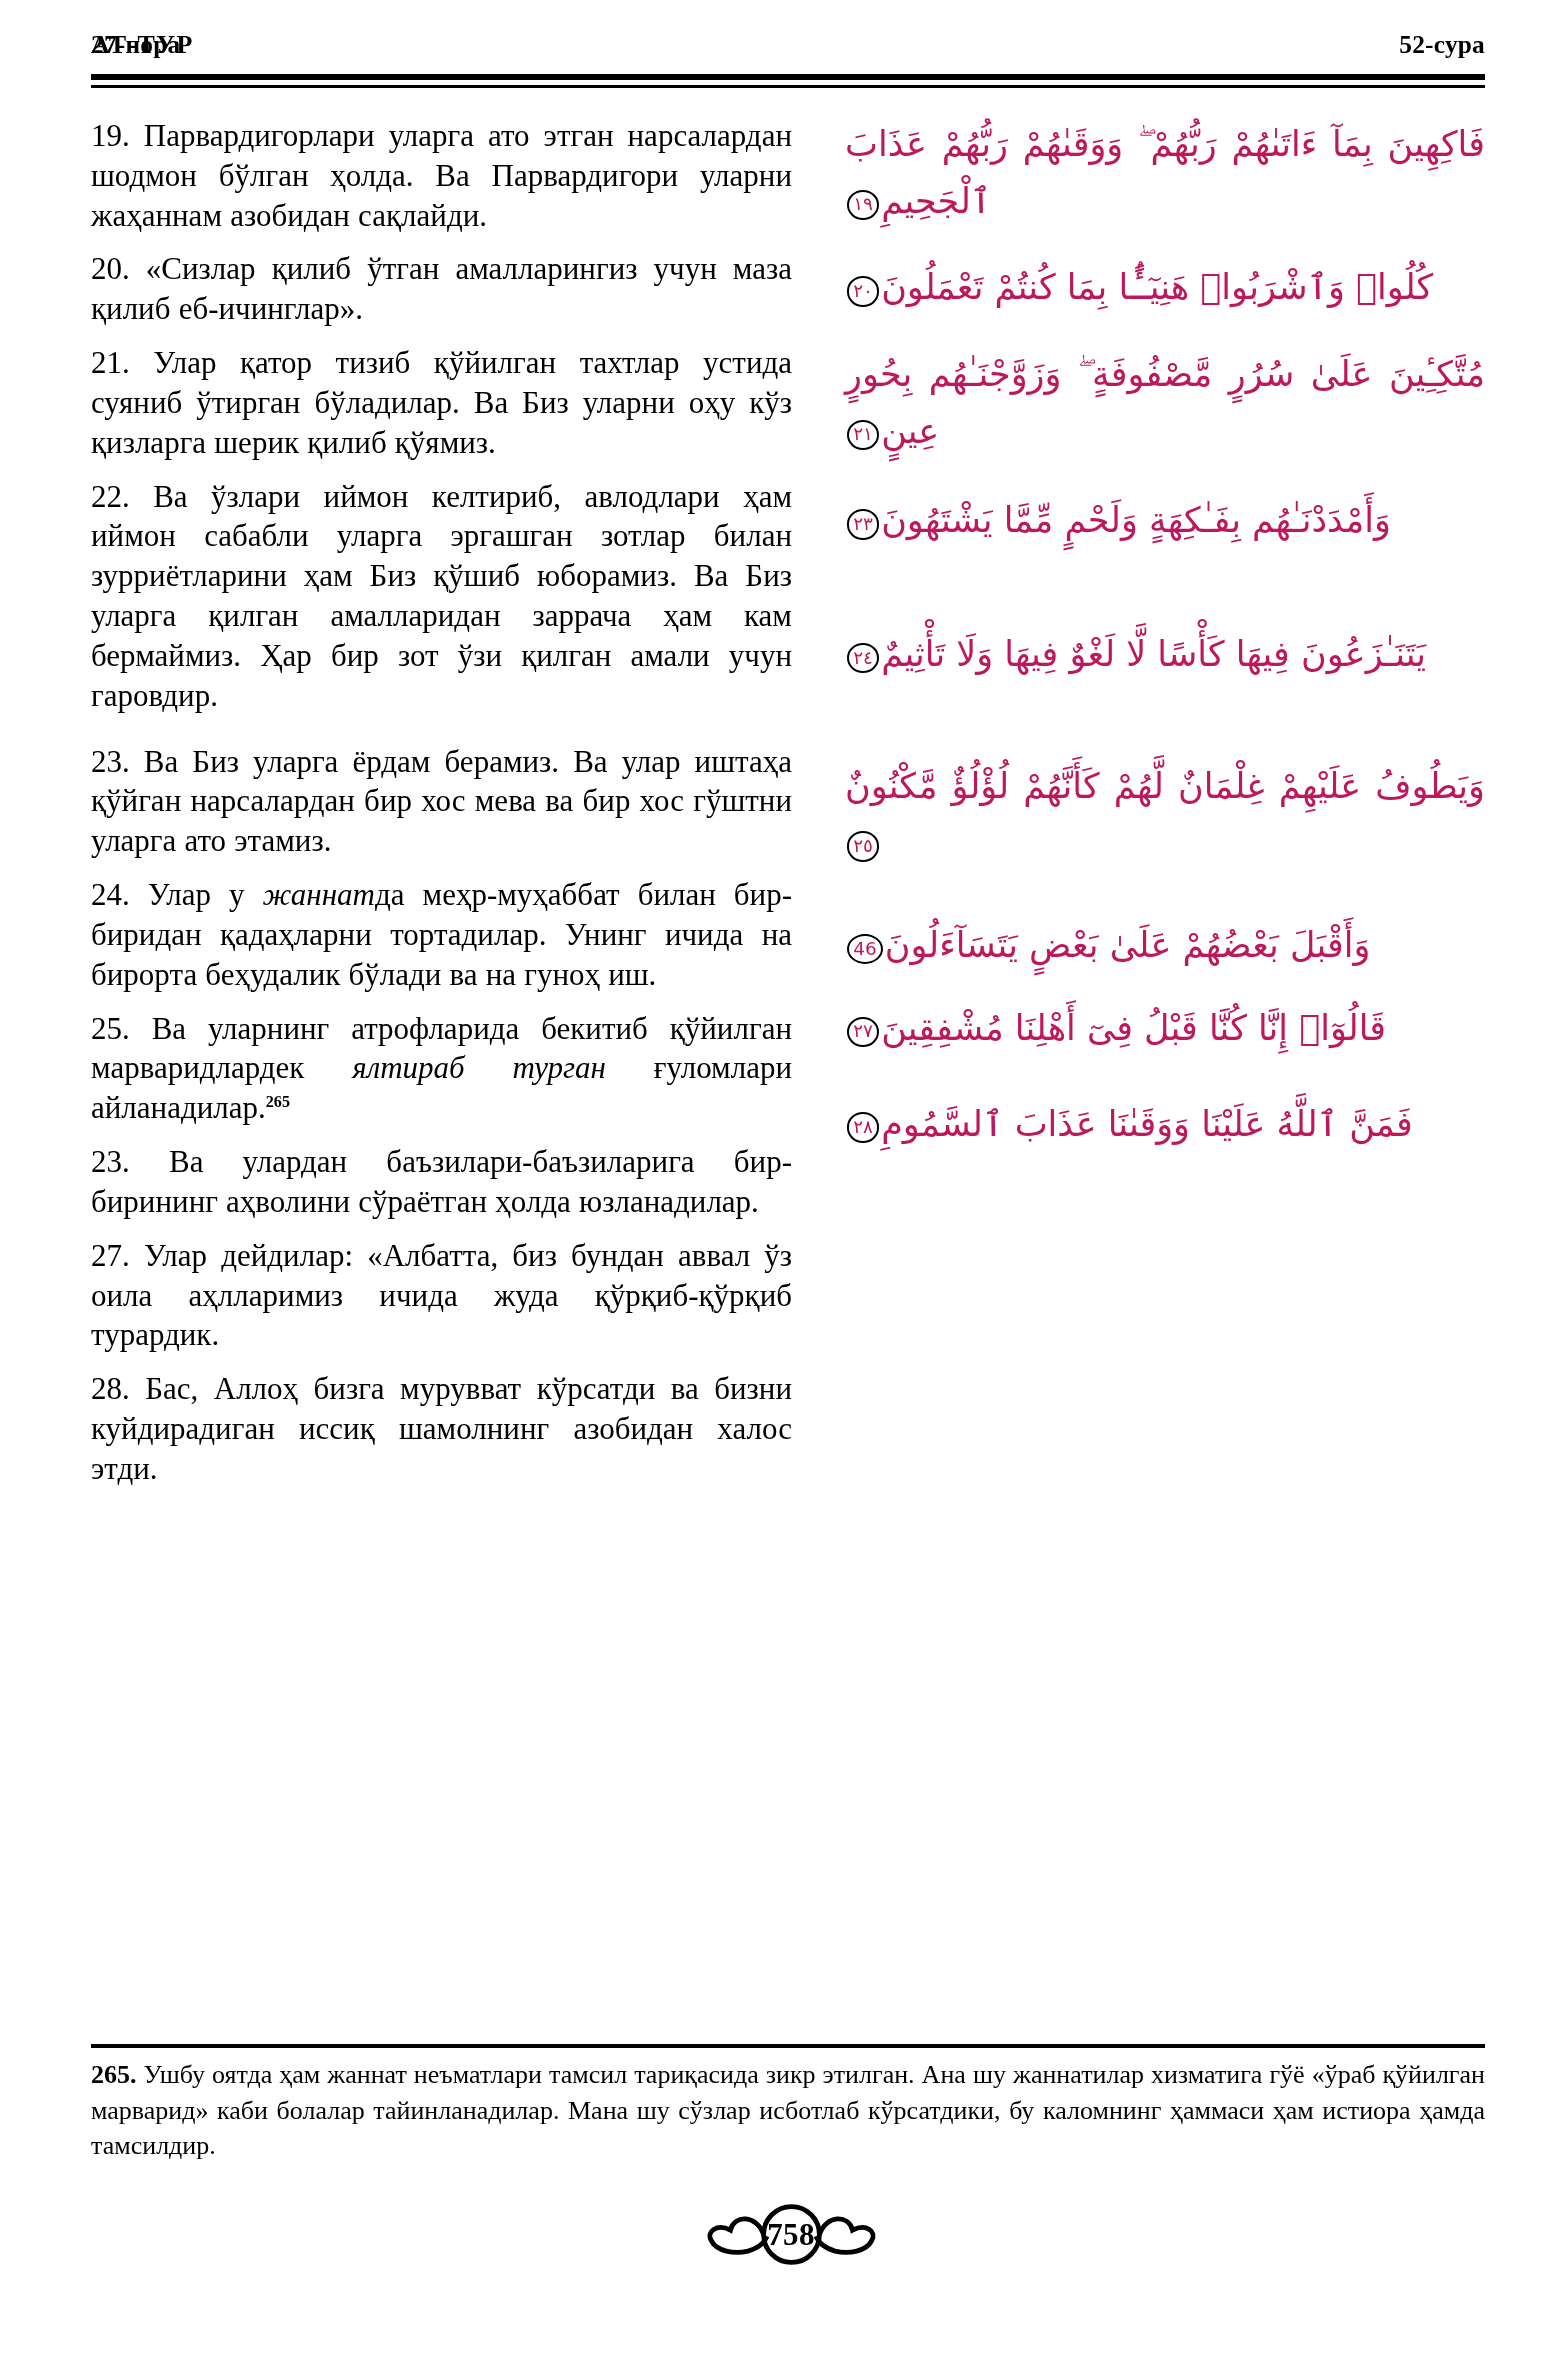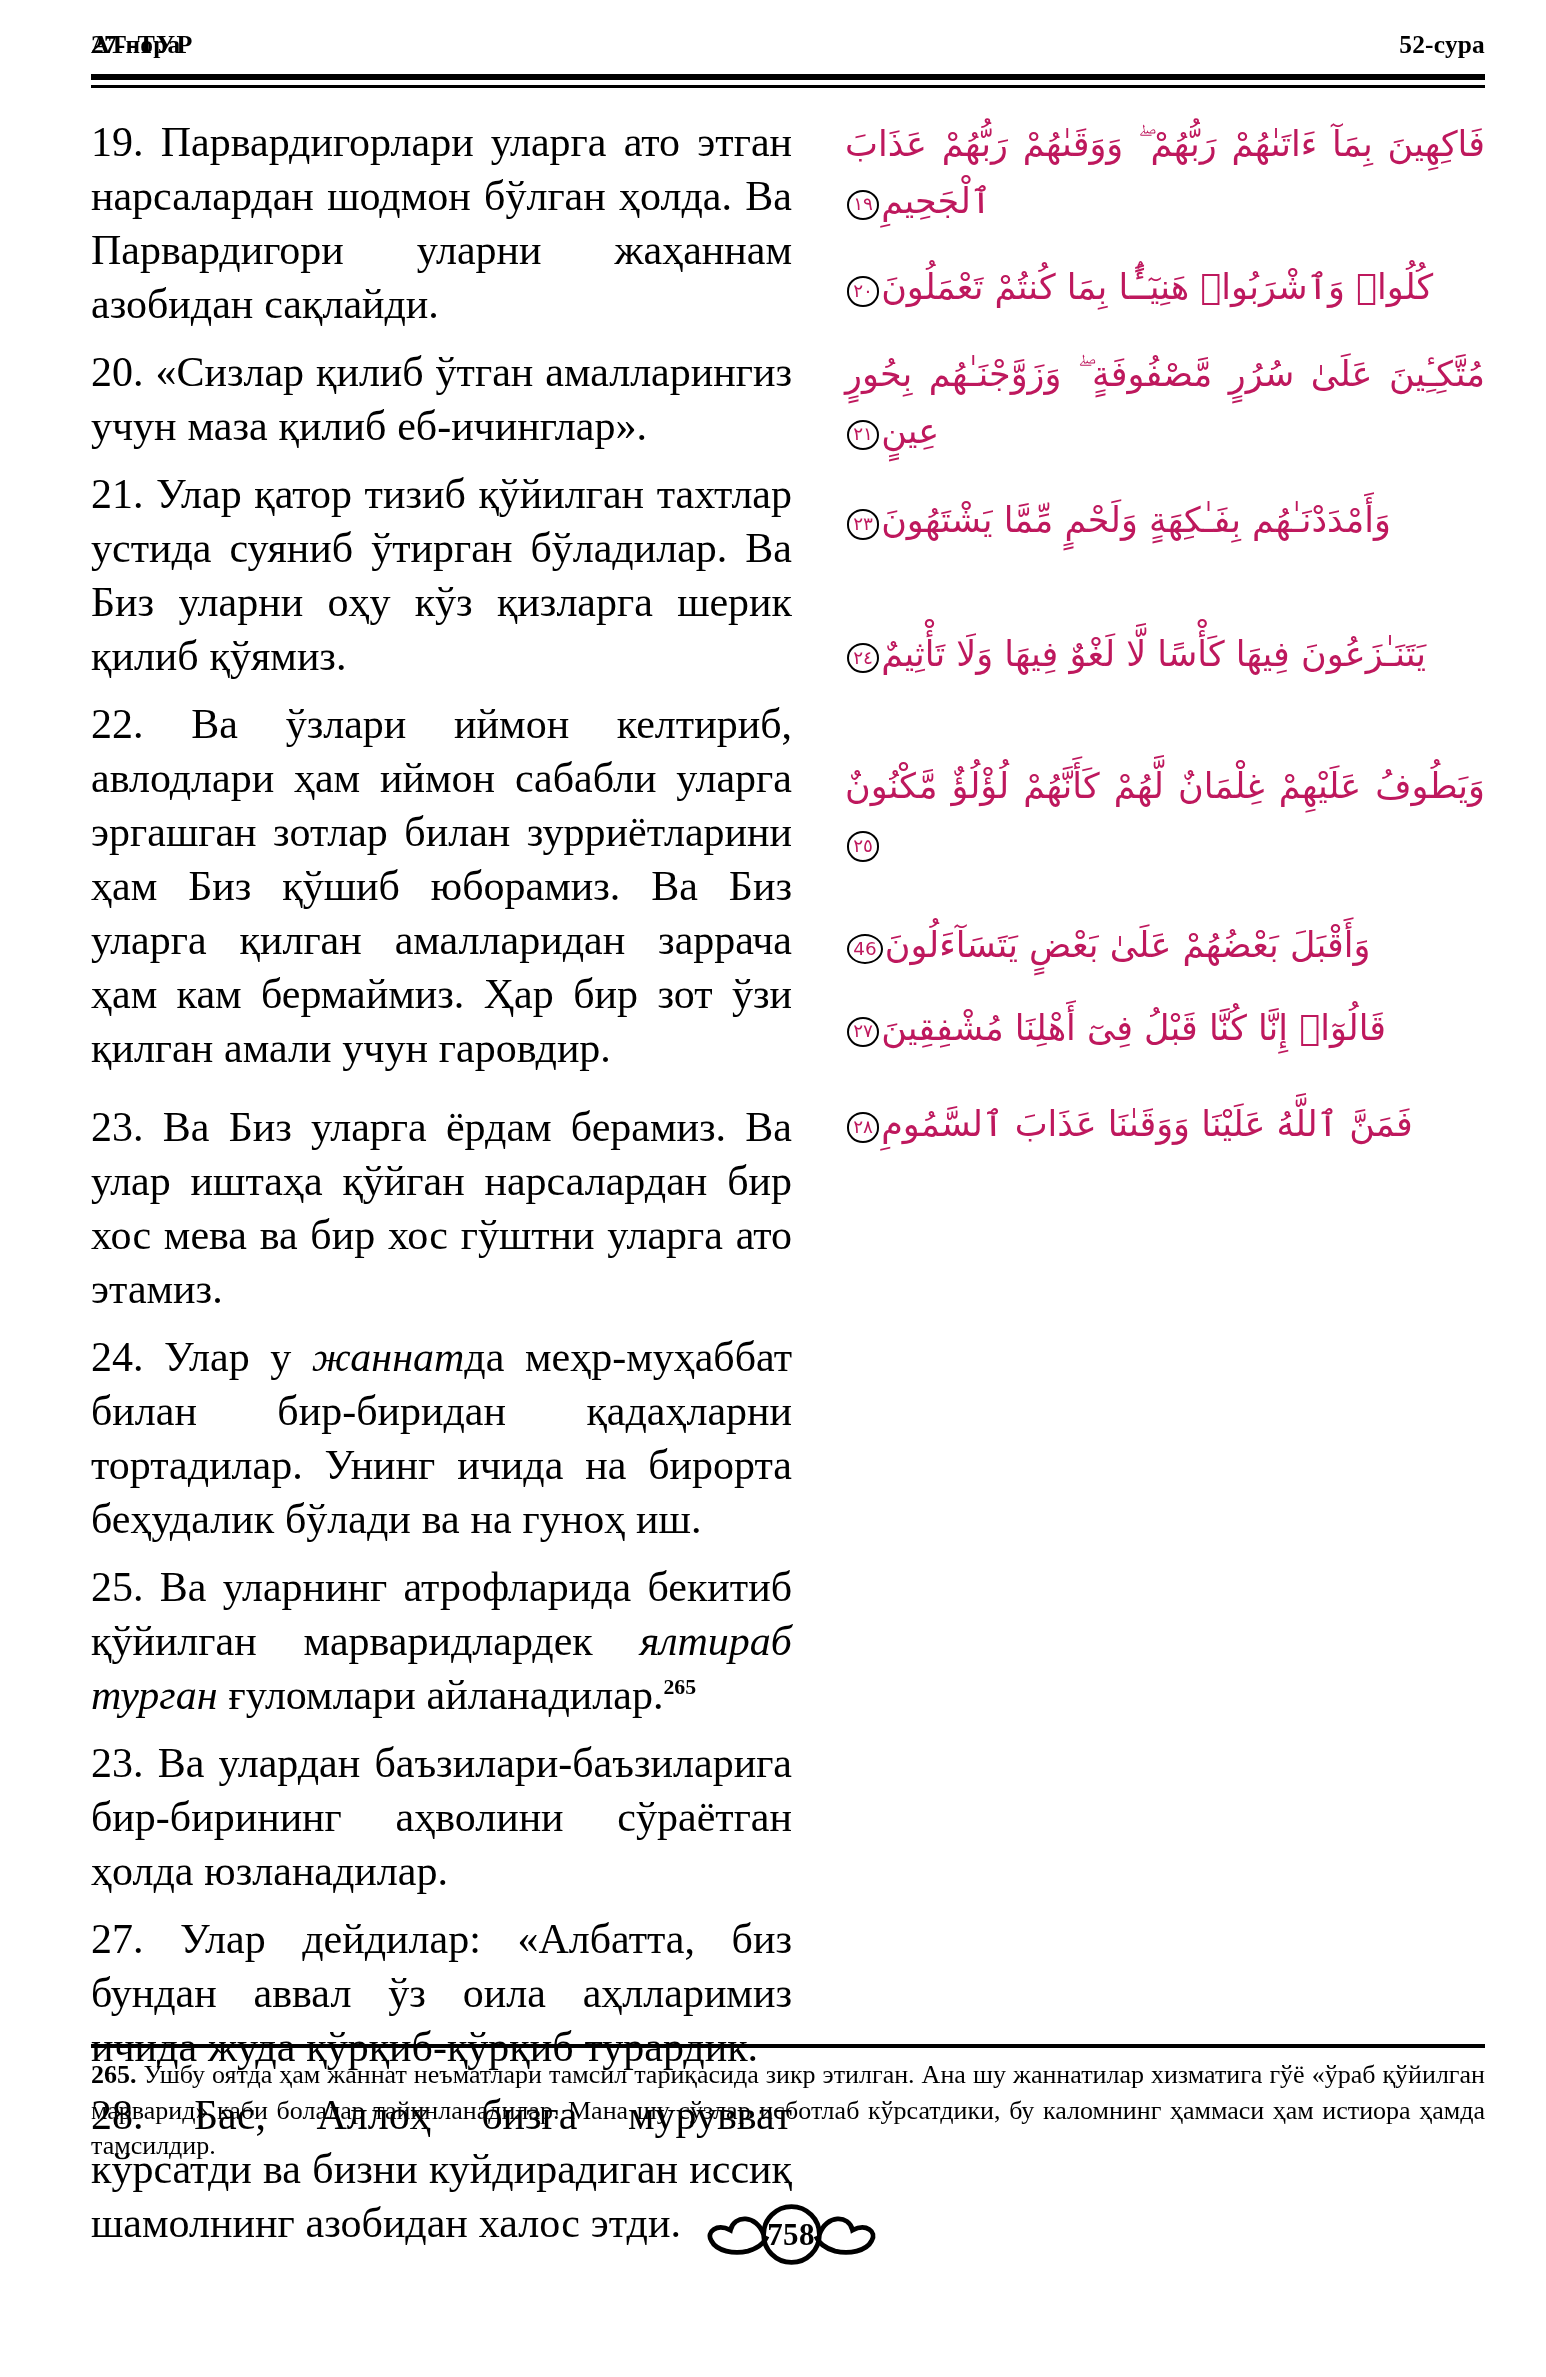--- a/index.html
+++ b/index.html
@@ -76,21 +76,21 @@
   }
 
   .col-ar {
     position: absolute;
     right: 0;
     top: 0;
     width: 640px;
   }
 
   .verse {
-    font-size: 42px;
+    font-size: 31px;
     line-height: 1.285;
     text-align: justify;
     text-align-last: left;
     margin: 0 0 14px 0;
     hyphens: manual;
     word-spacing: 0.4px;
   }
   .verse .num {
     font-weight: normal;
   }

